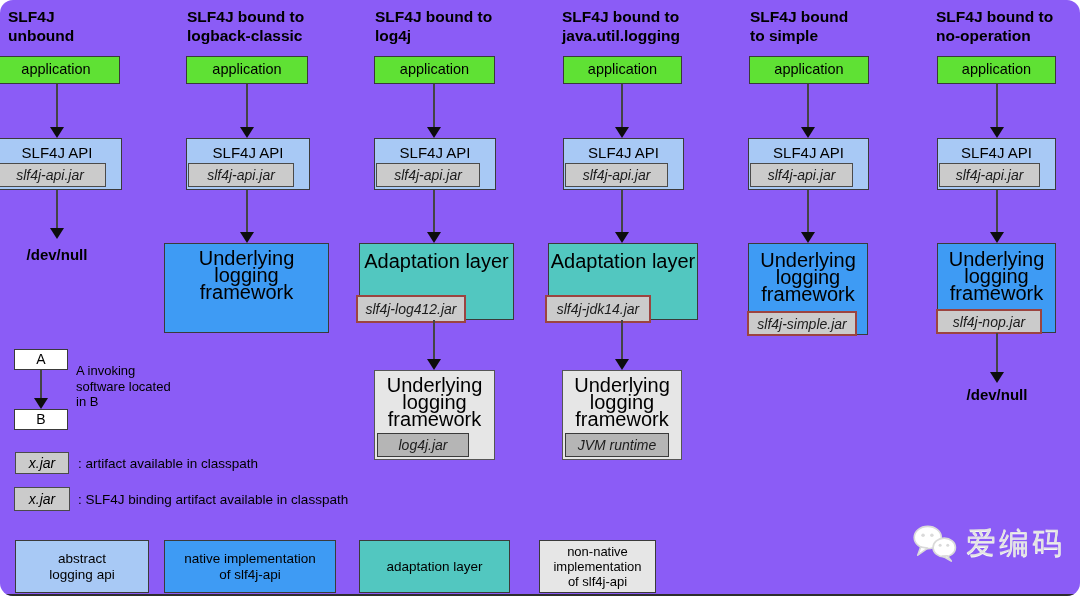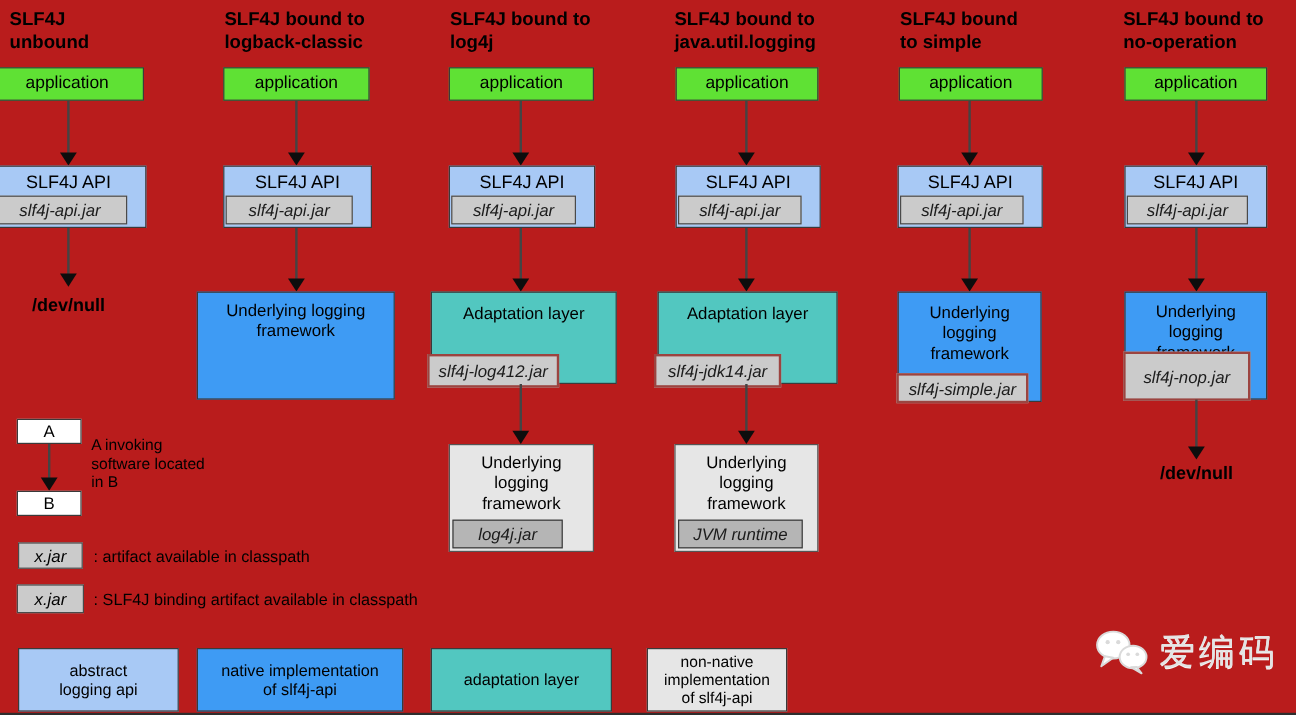--- a/index.html
+++ b/index.html
@@ -1,28 +1,28 @@
 <!DOCTYPE html>
 <html><head>
 <meta charset="utf-8">
 <style>
   html,body{margin:0;padding:0;background:#ffffff;}
-  #stage{position:relative;width:1080px;height:596px;background:#b91c1c;overflow:hidden;
-         font-family:"Liberation Sans", sans-serif;color:#000;}
+  #stage{position:relative;width:1080px;height:596px;background:#8b5cf6;overflow:hidden;
+         font-family:"Liberation Sans", sans-serif;color:#000;border-radius:13px;}
   .pre{white-space:pre-line;}
   .title{position:absolute;top:7px;font-weight:bold;font-size:15.5px;line-height:19px;white-space:pre-line;}
   .box{position:absolute;border:1.6px solid #3a3a3a;box-sizing:border-box;text-align:center;}
   .app{top:56px;height:28px;background:#5fe134;font-size:14.5px;line-height:25px;}
   .api{top:138px;height:52px;background:#a8c9f5;}
   .api-label{font-size:15px;padding-top:5px;}
   .jar{position:absolute;background:#cbcbcb;border:1.4px solid #4a4a4a;box-sizing:border-box;
        font-style:italic;font-size:14px;color:#1c1c1c;display:flex;align-items:center;justify-content:center;}
   .api-jar{left:1px;bottom:2px;width:calc(100% - 16px);height:24px;}
   .fw{background:#3e9bf4;}
-  .fw .lbl, .adapt .lbl, .fw2 .lbl{font-size:14px;line-height:17px;padding-top:6px;white-space:pre-line;}
+  .fw .lbl, .adapt .lbl, .fw2 .lbl{font-size:20px;line-height:17px;padding-top:6px;white-space:pre-line;}
   .adapt{background:#52c7c0;}
   .adapt .lbl{padding-top:9px;}
   .fw2{background:#e6e6e6;border-color:#555;}
   .redjar{border:2px solid #9c4440;}
   .darkjar{background:#b5b5b5;border-color:#3a3a3a;}
   .arrow{position:absolute;width:14px;}
   .arrow::before{content:"";position:absolute;left:6.2px;top:0;bottom:9px;width:1.6px;background:#444;}
   .arrow::after{content:"";position:absolute;left:0;bottom:0;width:0;height:0;
                 border-left:7px solid transparent;border-right:7px solid transparent;border-top:11px solid #0d0d0d;}
   .devnull{position:absolute;font-weight:bold;font-size:15px;text-align:center;}
@@ -143,21 +143,21 @@
     <div class="arrow" style="left:990px;top:84px;height:54px"></div>
     <div class="box api" style="left:937px;width:119px">
       <div class="api-label">SLF4J API</div>
       <div class="jar api-jar">slf4j-api.jar</div>
     </div>
     <div class="arrow" style="left:990px;top:190px;height:53px"></div>
     <div class="box fw" style="left:937px;top:243px;width:119px;height:90px">
       <div class="lbl pre" style="padding-top:7px">Underlying
 logging
 framework</div>
-      <div class="jar redjar" style="left:-2px;bottom:-2px;width:106px;height:41px">slf4j-nop.jar</div>
+      <div class="jar redjar" style="left:-2px;bottom:-2px;width:106px;height:25px">slf4j-nop.jar</div>
     </div>
     <div class="arrow" style="left:990px;top:333px;height:50px"></div>
     <div class="devnull" style="left:952px;width:90px;top:386px">/dev/null</div>
   </div>
 
   <div>
     <div class="box legend-ab" style="left:14px;top:349px;width:54px;height:21px">A</div>
     <div class="arrow" style="left:34px;top:370px;height:39px"></div>
     <div class="box legend-ab" style="left:14px;top:409px;width:54px;height:21px">B</div>
     <div class="legend-caption pre" style="left:76px;top:363px">A invoking

